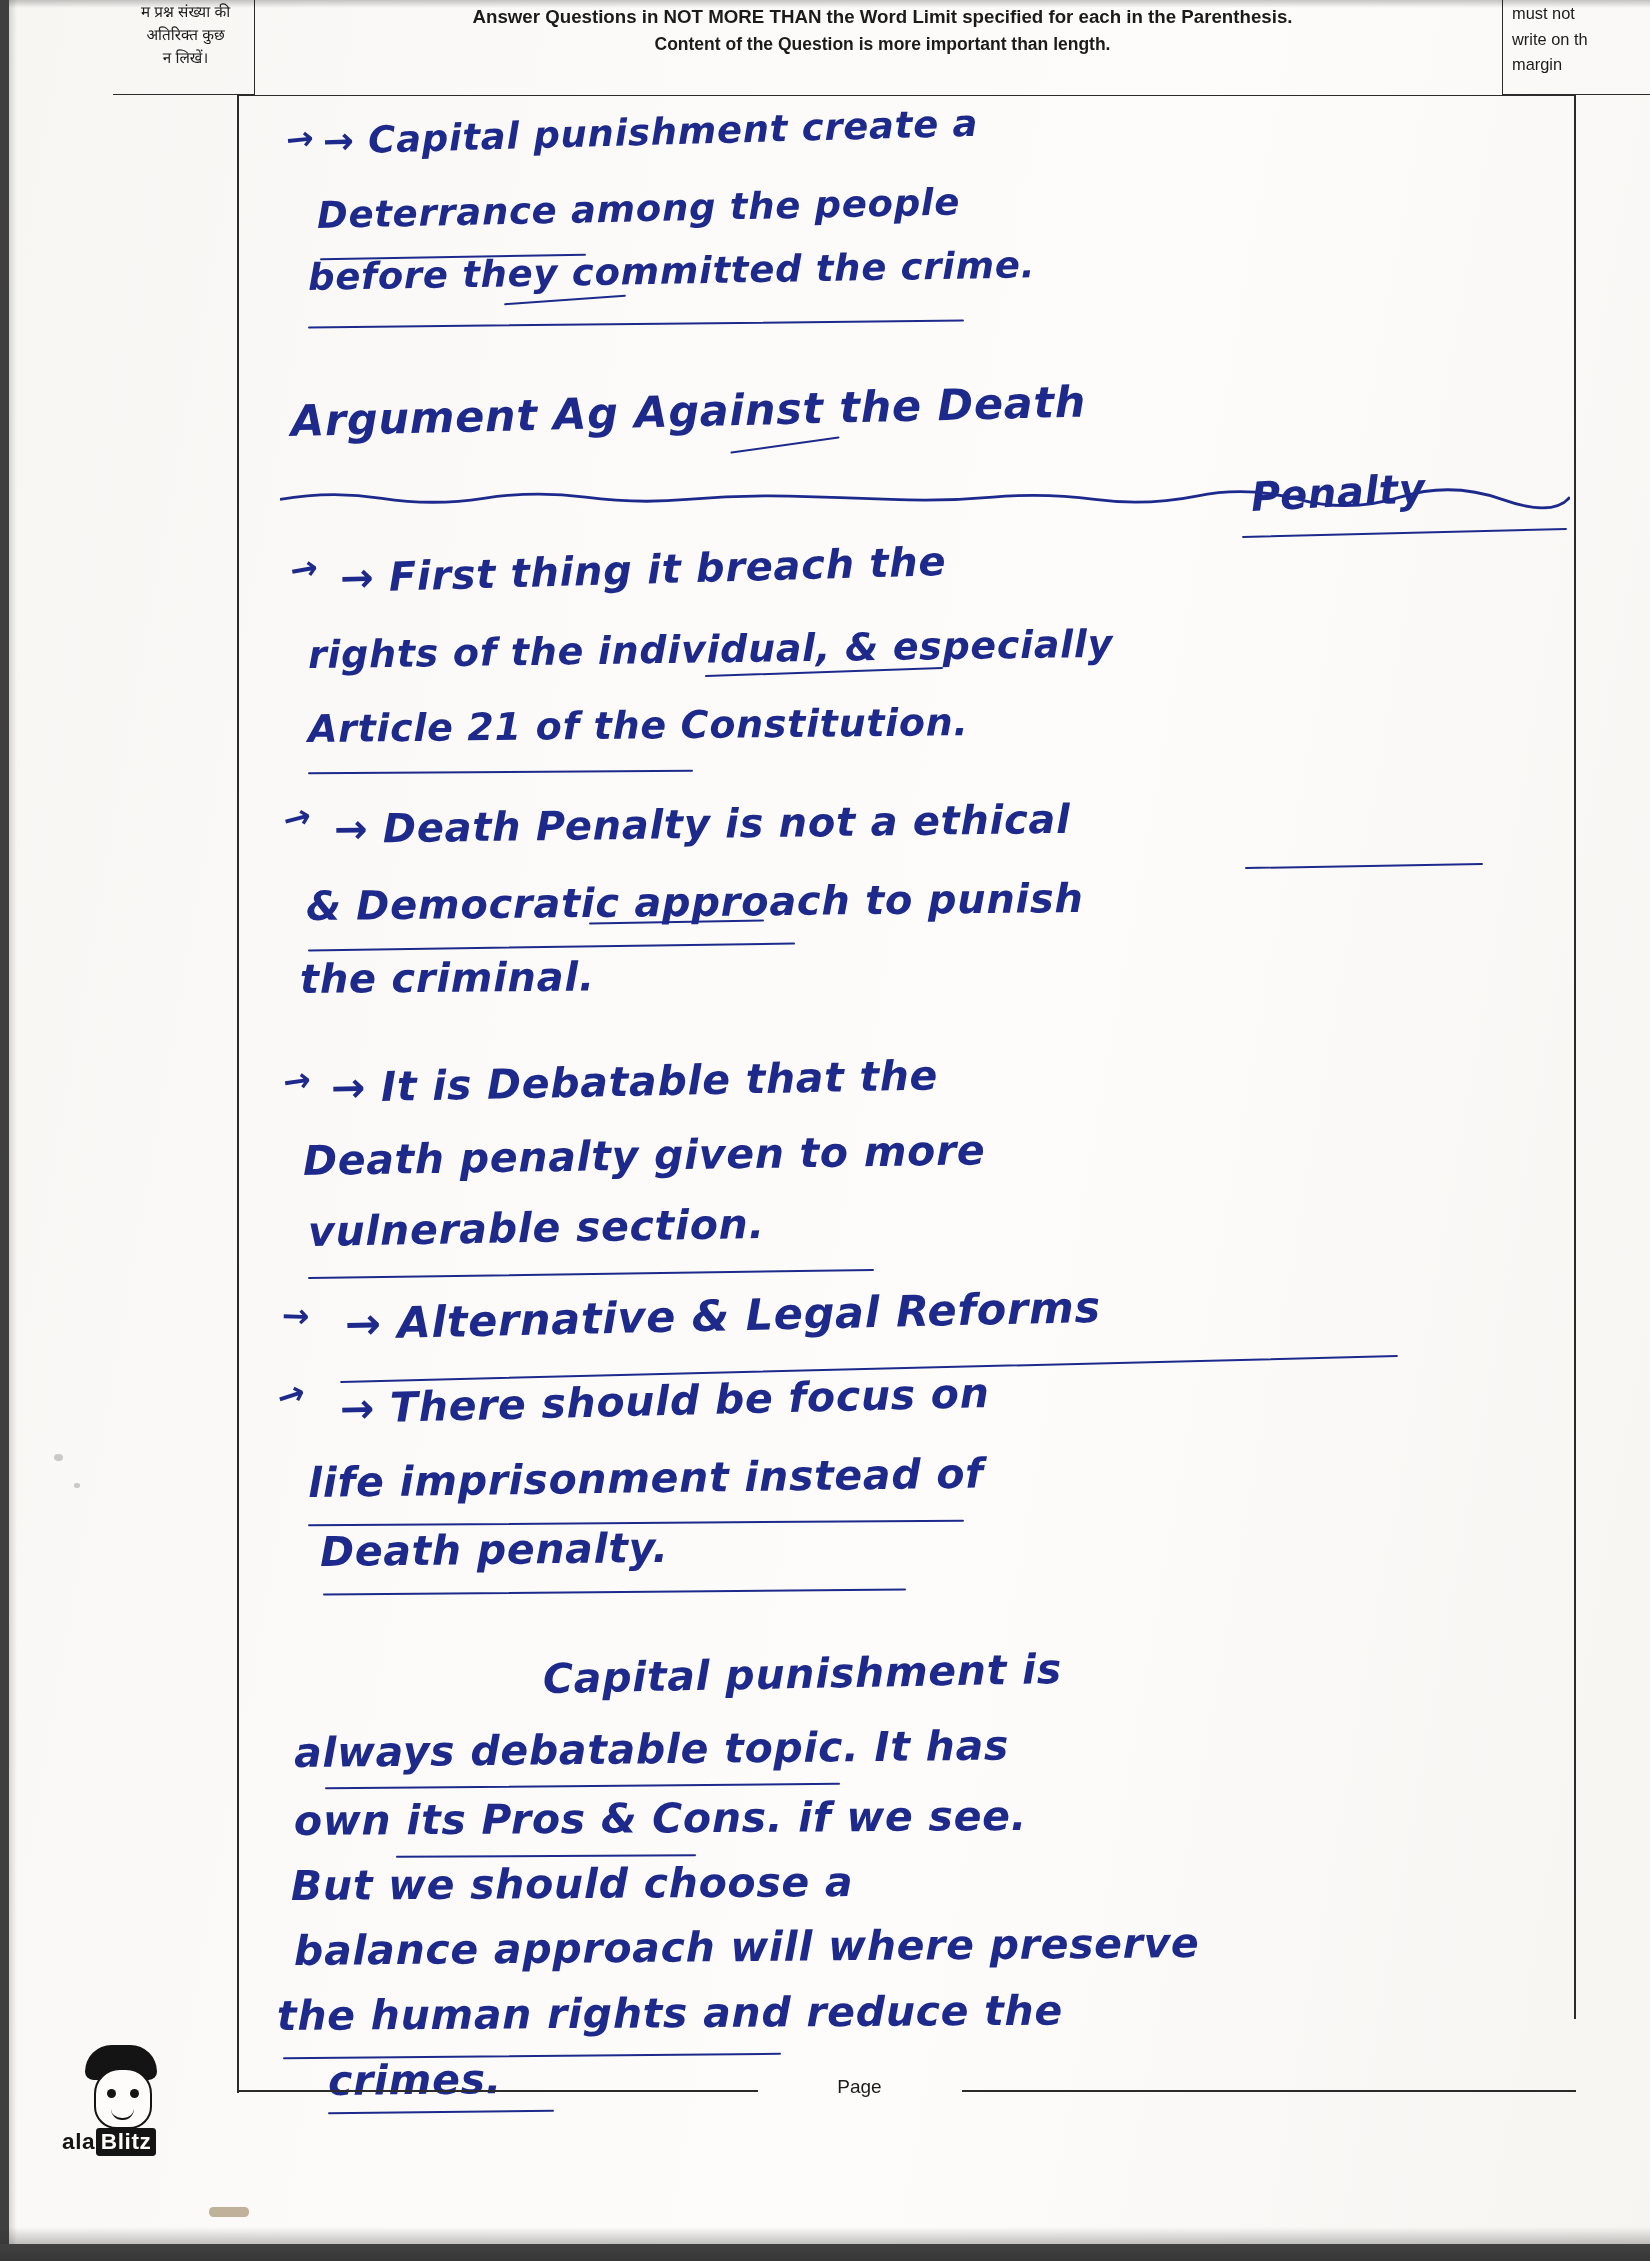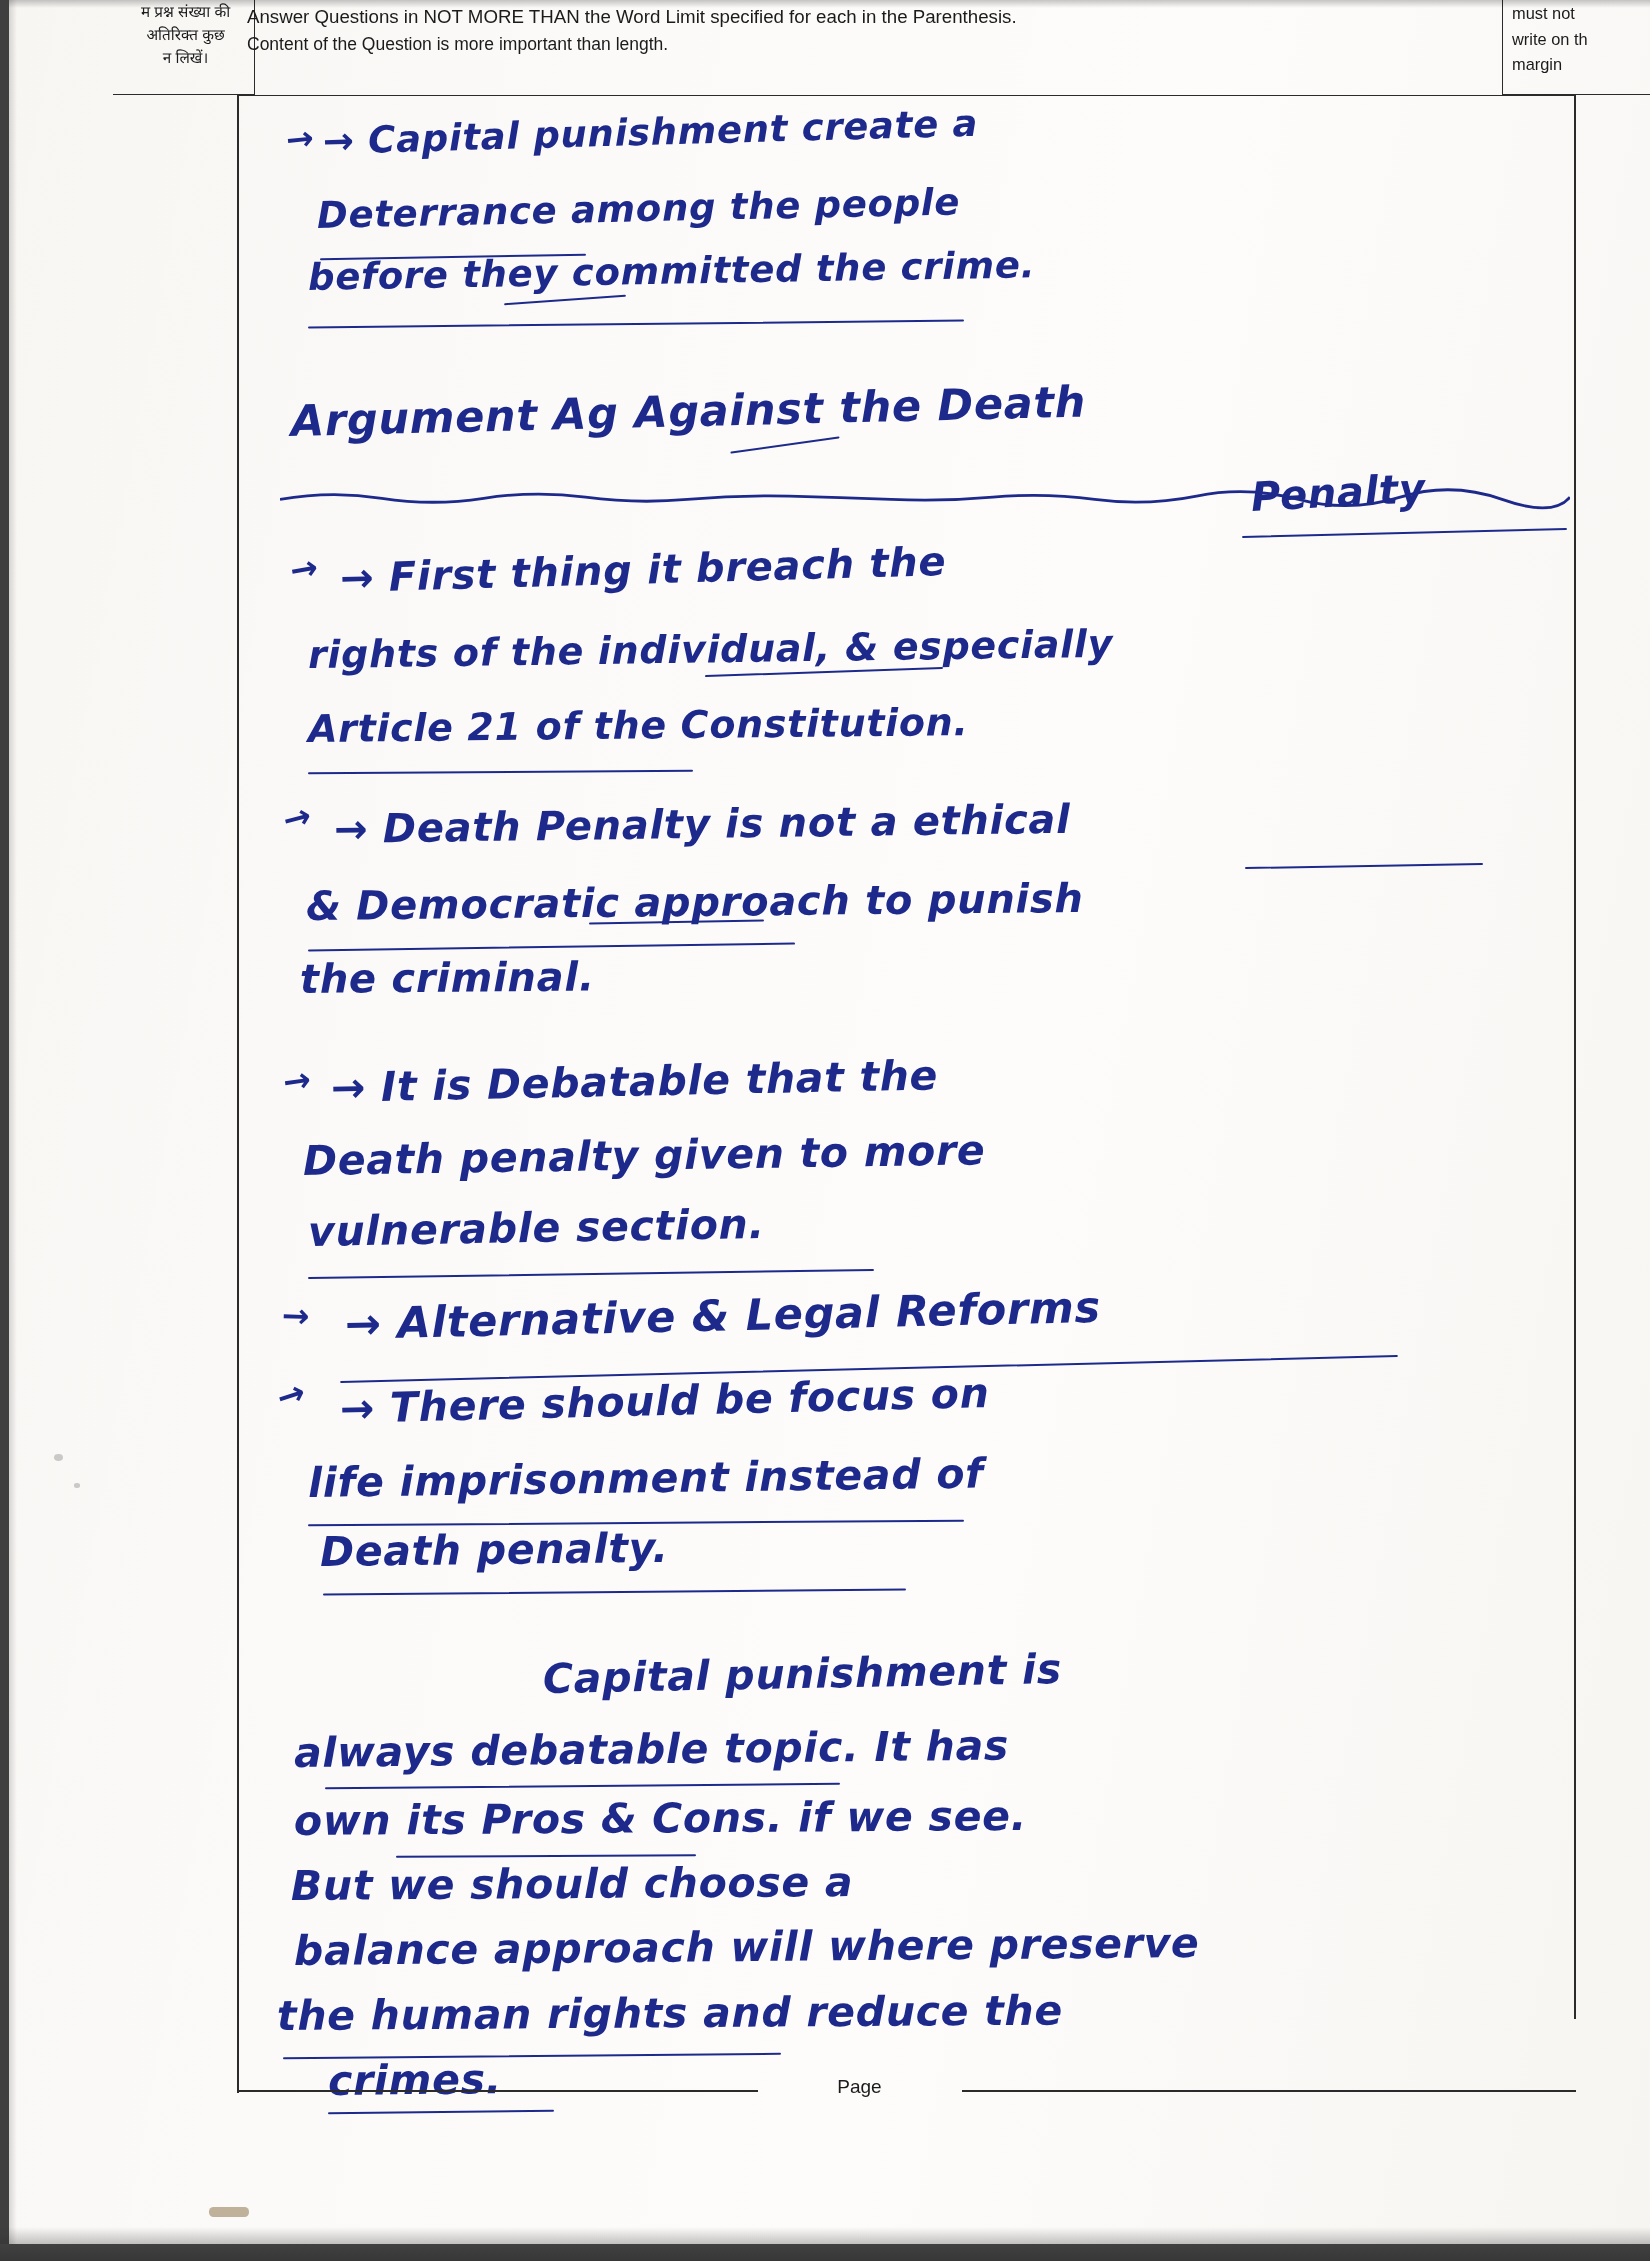--- a/index.html
+++ b/index.html
@@ -66,24 +66,26 @@
     top: 1.1px;
     width: 133px;
     text-align: center;
     font-size: 15.3px;
     line-height: 1.5;
     color: #1b1b1b;
     font-family: "Liberation Sans", sans-serif;
   }
   .header-center {
     position: absolute;
-    left: 247px;
+    left: 260px;
     top: 3.4px;
     width: 1245px;
+    text-align: center;
     color: #1b1b1b;
+    font-weight: bold;
   }
   .header-center div { line-height: 1.5; }
   .hc1 { font-size: 18.7px; }
   .hc2 { font-size: 17.5px; }
   .hc3 { font-size: 17.5px; }
 
   .header-box-right {
     position: absolute;
     left: 1502px; top: -2.3px;
     width: 170px; height: 96px;
@@ -336,20 +338,32 @@
   <div class="hw" style="left:294px; top:1927px; font-size:41px; transform:rotate(-0.5deg);">balance approach will where preserve</div>
   <div class="hw" style="left:277px; top:1992px; font-size:41px; transform:rotate(-0.4deg);">the human rights and reduce the</div>
   <div class="uline" style="left:283px; top:2055px; width:498px; transform:rotate(-0.5deg);"></div>
   <div class="hw" style="left:328px; top:2057px; font-size:41px; transform:rotate(-0.6deg);">crimes.</div>
   <div class="uline" style="left:328px; top:2111px; width:226px; transform:rotate(-0.6deg);"></div>
 
   <div class="footer-rule-left"></div>
   <div class="footer-rule-right"></div>
   <div class="footer-page">Page</div>
 
+  <div class="logo">
+    <div class="logo-face">
+      <div class="logo-hair"></div>
+      <div class="logo-head"></div>
+      <div class="logo-eye l"></div>
+      <div class="logo-eye r"></div>
+      <div class="logo-mouth"></div>
+    </div>
+    <div class="logo-text">
+      <span>ala</span><span class="logo-badge">Blitz</span>
+    </div>
+  </div>
 
   <div class="smudge" style="left:54px; top:1454px; width:9px; height:6.8px;"></div>
   <div class="smudge" style="left:74px; top:1483px; width:5.7px; height:4.5px;"></div>
   <div class="smudge" style="left:209px; top:2207px; width:40px; height:10.2px; border-radius:4.5px; background:rgba(120,90,40,0.45);"></div>
 
   <div class="scan-shadow-left"></div>
   <div class="scan-shadow-top"></div>
   <div class="outer-dark-left"></div>
   <div class="outer-dark-bottom"></div>
   <div class="scan-dark-strip-bottom"></div>

